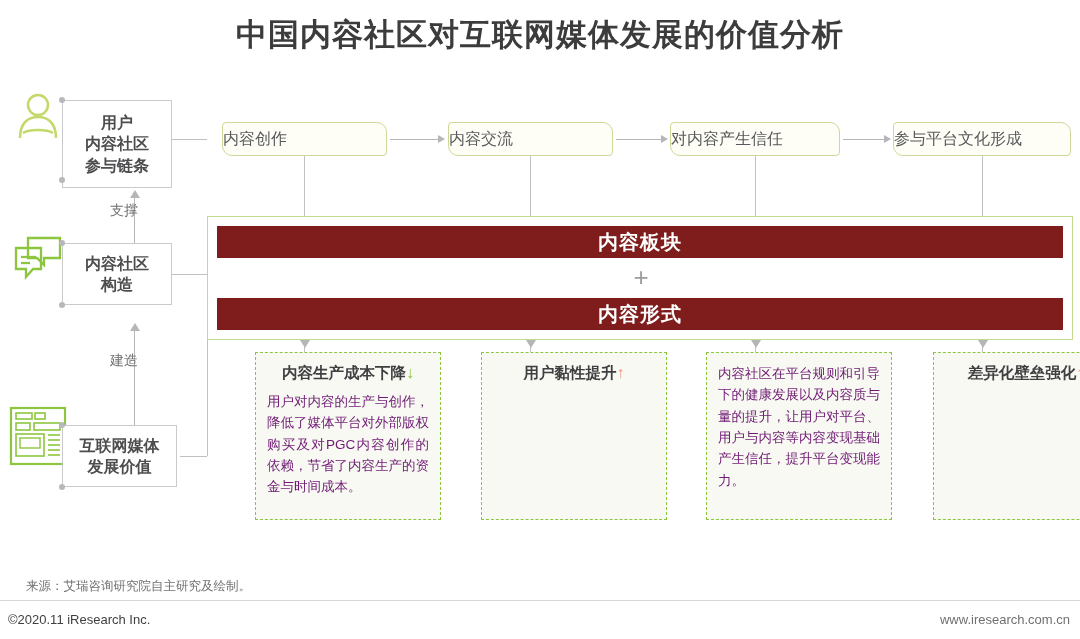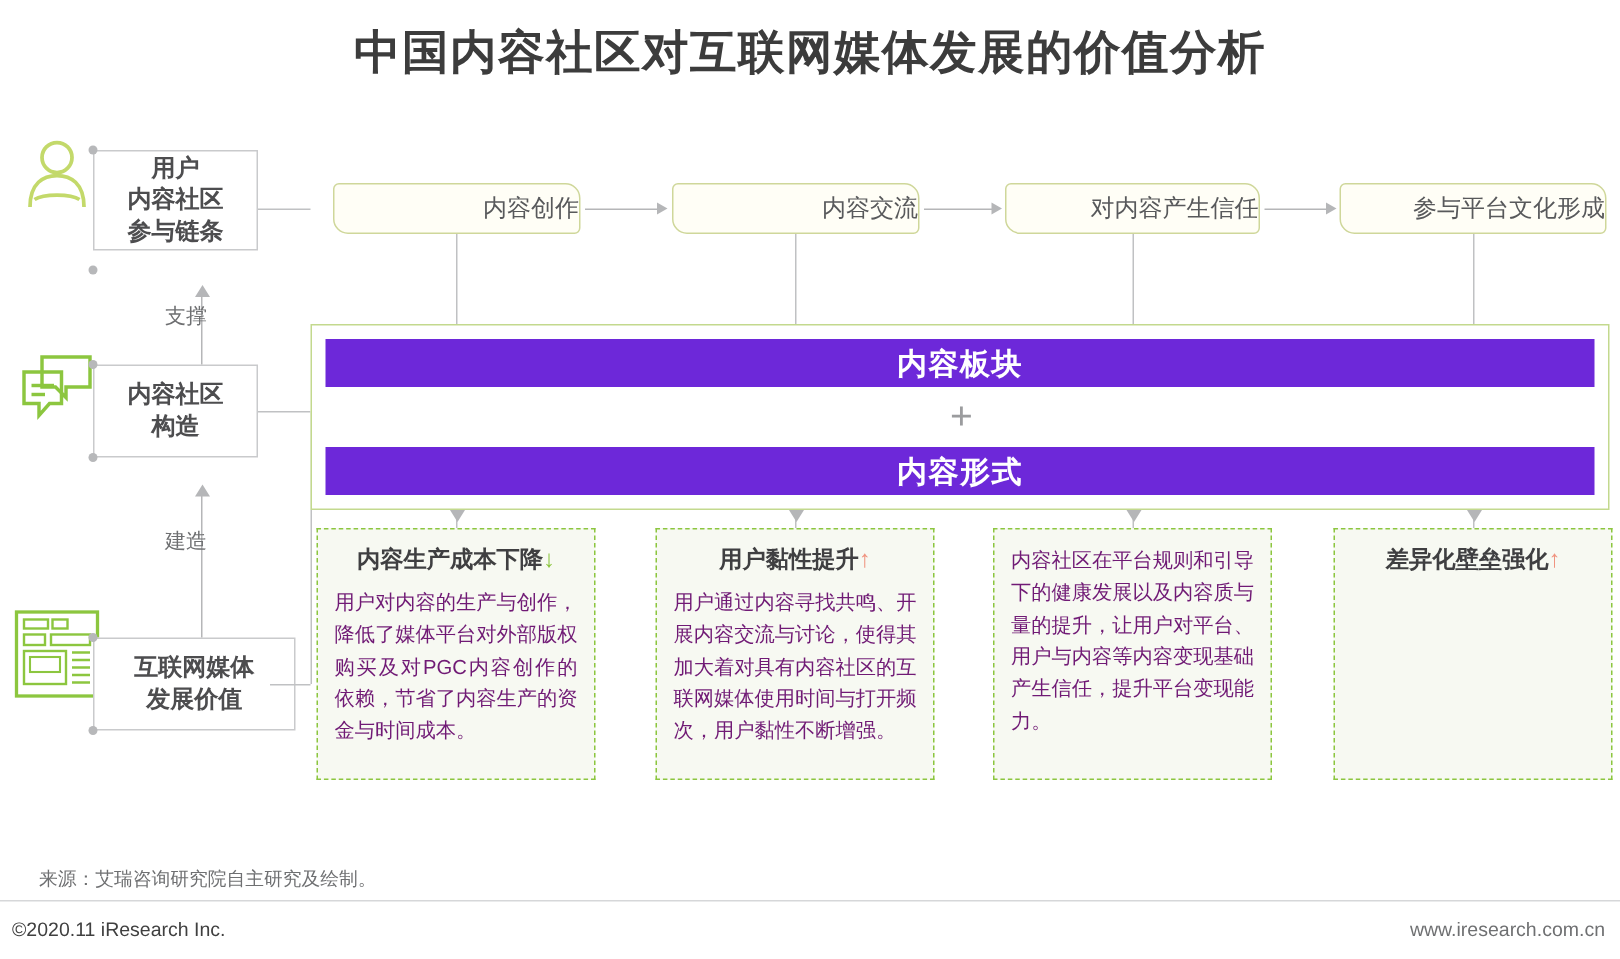--- a/index.html
+++ b/index.html
@@ -91,21 +91,21 @@
 
   
   .flow-box {
     position: absolute;
     height: 34px;
     border: 1px solid #cfd79a;
     border-radius: 4px 10px 4px 10px;
     background: #fffef6;
     display: flex;
     align-items: center;
-    justify-content: flex-end;
+    justify-content: flex-start;
     font-size: 16px;
     color: #58595b;
     box-sizing: border-box;
   }
   .flow-arrow-line {
     position: absolute;
     height: 1px;
     background: #b5b6b8;
   }
   .flow-arrow-head {
@@ -125,21 +125,21 @@
     height: 124px;
     border: 1px solid #c3d98e;
     background: #fff;
     box-sizing: border-box;
   }
   .green-bar {
     position: absolute;
     left: 9px;
     width: 846px;
     height: 32px;
-    background: #6d28d9;
+    background: #7f1d1d;
     color: #ffffff;
     font-size: 20px;
     font-weight: bold;
     display: flex;
     align-items: center;
     justify-content: center;
     letter-spacing: 1px;
   }
   #green-bar-1 { top: 9px; }
   #green-bar-2 { top: 81px; }
@@ -157,20 +157,21 @@
   
   .card {
     position: absolute;
     top: 352px;
     width: 186px;
     height: 168px;
     border: 1px dashed #8cc63f;
     background: #f7f9f2;
     box-sizing: border-box;
     padding: 10px 11px 8px 11px;
+    margin-left: 44px;
   }
   .card-title {
     text-align: center;
     font-size: 15.5px;
     font-weight: bold;
     color: #3f3f41;
     white-space: nowrap;
     margin-bottom: 7px;
   }
   .card-title .trend {
@@ -249,40 +250,40 @@
     <rect x="8" y="29" width="28" height="22" fill="none" stroke="#8cc63f" stroke-width="1.6"></rect>
     <rect x="12" y="33" width="20" height="10" fill="none" stroke="#8cc63f" stroke-width="1.4"></rect>
     <line x1="40" y1="30" x2="52" y2="30" stroke="#8cc63f" stroke-width="1.6"></line>
     <line x1="40" y1="35" x2="52" y2="35" stroke="#8cc63f" stroke-width="1.6"></line>
     <line x1="40" y1="40" x2="52" y2="40" stroke="#8cc63f" stroke-width="1.6"></line>
     <line x1="40" y1="45" x2="52" y2="45" stroke="#8cc63f" stroke-width="1.6"></line>
     <line x1="40" y1="50" x2="52" y2="50" stroke="#8cc63f" stroke-width="1.6"></line>
   </svg>
 </div>
 
-<div class="left-box" style="left:62px; top:100px; width:110px; height:67px;">
+<div class="left-box" style="left:62px; top:100px; width:110px; height:88px;">
   <div>
     <div>用户</div>
     <div>内容社区</div>
     <div>参与链条</div>
   </div>
 </div>
 <div class="corner-dot" style="left:59px; top:97px;"></div>
 <div class="corner-dot" style="left:59px; top:177px;"></div>
 
 <div class="left-box" style="left:62px; top:243px; width:110px; height:62px;">
   <div>
     <div>内容社区</div>
     <div>构造</div>
   </div>
 </div>
 <div class="corner-dot" style="left:59px; top:240px;"></div>
 <div class="corner-dot" style="left:59px; top:302px;"></div>
 
-<div class="left-box" style="left:62px; top:425px; width:135px; height:62px;">
+<div class="left-box" style="left:62px; top:425px; width:115px; height:62px;">
   <div>
     <div>互联网媒体</div>
     <div>发展价值</div>
   </div>
 </div>
 <div class="corner-dot" style="left:59px; top:422px;"></div>
 <div class="corner-dot" style="left:59px; top:484px;"></div>
 
 <div class="up-arrow-line" style="left:134px; top:197px; height:46px;"></div>
 <div class="up-arrow-head" style="left:130px; top:190px;"></div>
@@ -343,21 +344,20 @@
   <div class="card-title">
     <span>内容生产成本下降</span><span class="trend trend-down">↓</span>
   </div>
   <div class="card-body">用户对内容的生产与创作，降低了媒体平台对外部版权购买及对PGC内容创作的依赖，节省了内容生产的资金与时间成本。</div>
 </div>
 
 <div class="card" style="left:437px;">
   <div class="card-title">
     <span>用户黏性提升</span><span class="trend trend-up">↑</span>
   </div>
-  <div class="card-body">用户通过内容寻找共鸣、开展内容交流与讨论，使得其加大着对具有内容社区的互联网媒体使用时间与打开频次，用户黏性不断增强。</div>
 </div>
 
 <div class="card" style="left:662px;">
   <div class="card-body">内容社区在平台规则和引导下的健康发展以及内容质与量的提升，让用户对平台、用户与内容等内容变现基础产生信任，提升平台变现能力。</div>
 </div>
 
 <div class="card" style="left:889px;">
   <div class="card-title">
     <span>差异化壁垒强化</span><span class="trend trend-up">↑</span>
   </div>

